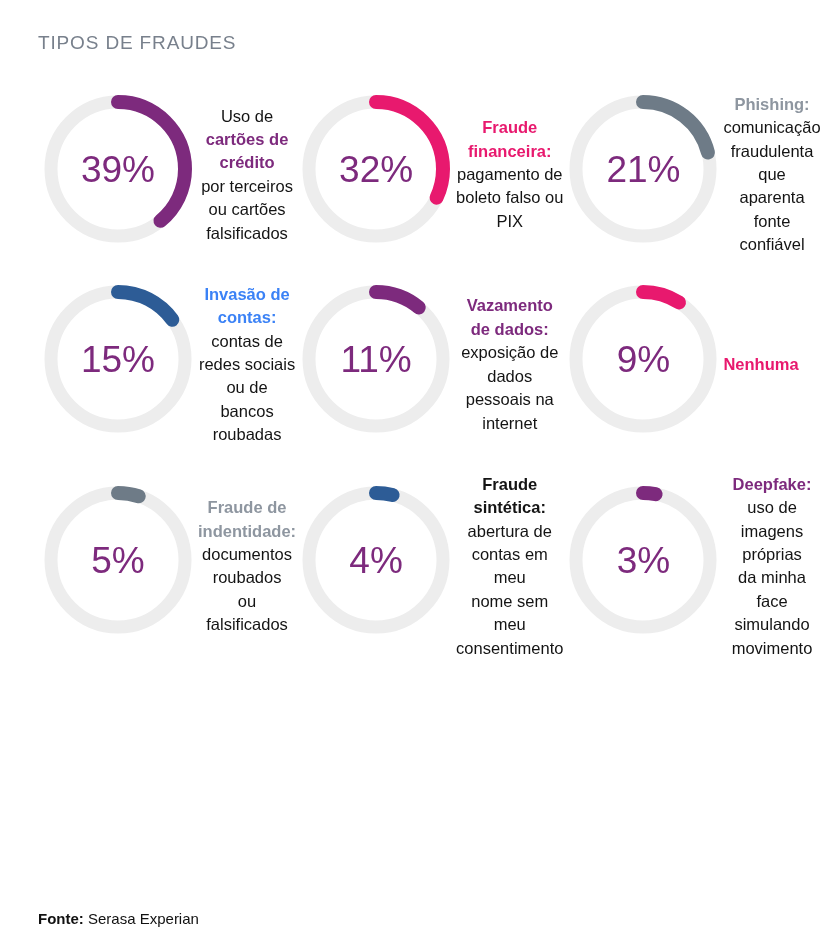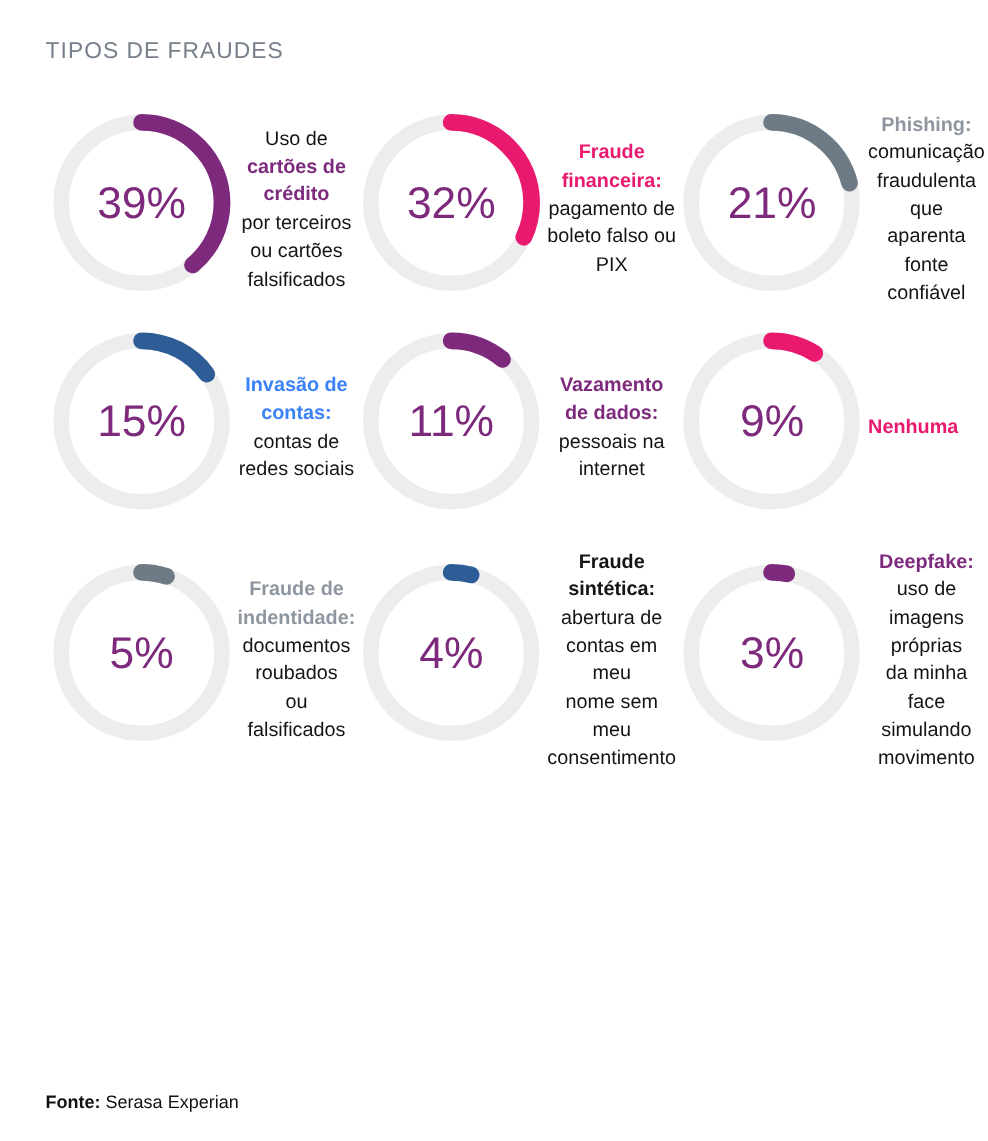--- a/index.html
+++ b/index.html
@@ -168,32 +168,34 @@
         <div class="donut-wrap">
           <svg class="donut-svg" viewBox="0 0 160 160">
             <circle class="donut-track" cx="80" cy="80" r="67"></circle>
             <circle class="donut-arc" cx="80" cy="80" r="67" stroke="#2d5c96" stroke-dasharray="63.146012337154836 357.8274032438774"></circle>
           </svg>
           <div class="donut-value">15%</div>
         </div>
         <div class="caption">
           <div class="lead" style="color: #3b82f6;">Invasão de contas:</div>
           <div>contas de redes sociais</div>
+          <div>ou de bancos roubadas</div>
         </div>
       </div>
       <div class="cell">
         <div class="donut-wrap">
           <svg class="donut-svg" viewBox="0 0 160 160">
             <circle class="donut-track" cx="80" cy="80" r="67"></circle>
             <circle class="donut-arc" cx="80" cy="80" r="67" stroke="#7d2a7d" stroke-dasharray="46.30707571391355 374.6663398671187"></circle>
           </svg>
           <div class="donut-value">11%</div>
         </div>
         <div class="caption">
           <div class="lead" style="color: rgb(125, 42, 125);">Vazamento de dados:</div>
+          <div>exposição de dados</div>
           <div>pessoais na internet</div>
         </div>
       </div>
       <div class="cell">
         <div class="donut-wrap">
           <svg class="donut-svg" viewBox="0 0 160 160">
             <circle class="donut-track" cx="80" cy="80" r="67"></circle>
             <circle class="donut-arc" cx="80" cy="80" r="67" stroke="#e8196e" stroke-dasharray="37.8876074022929 383.0858081787394"></circle>
           </svg>
           <div class="donut-value">9%</div>

